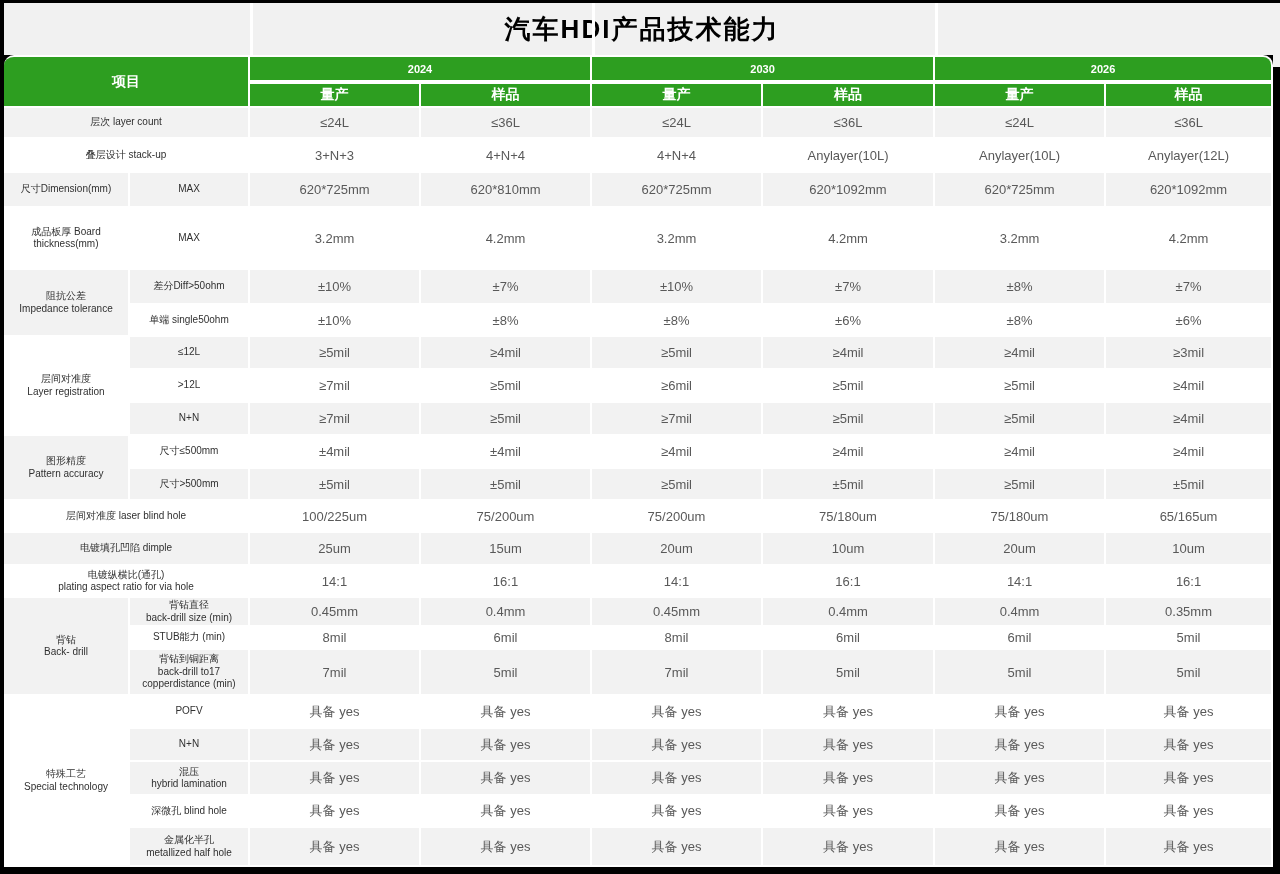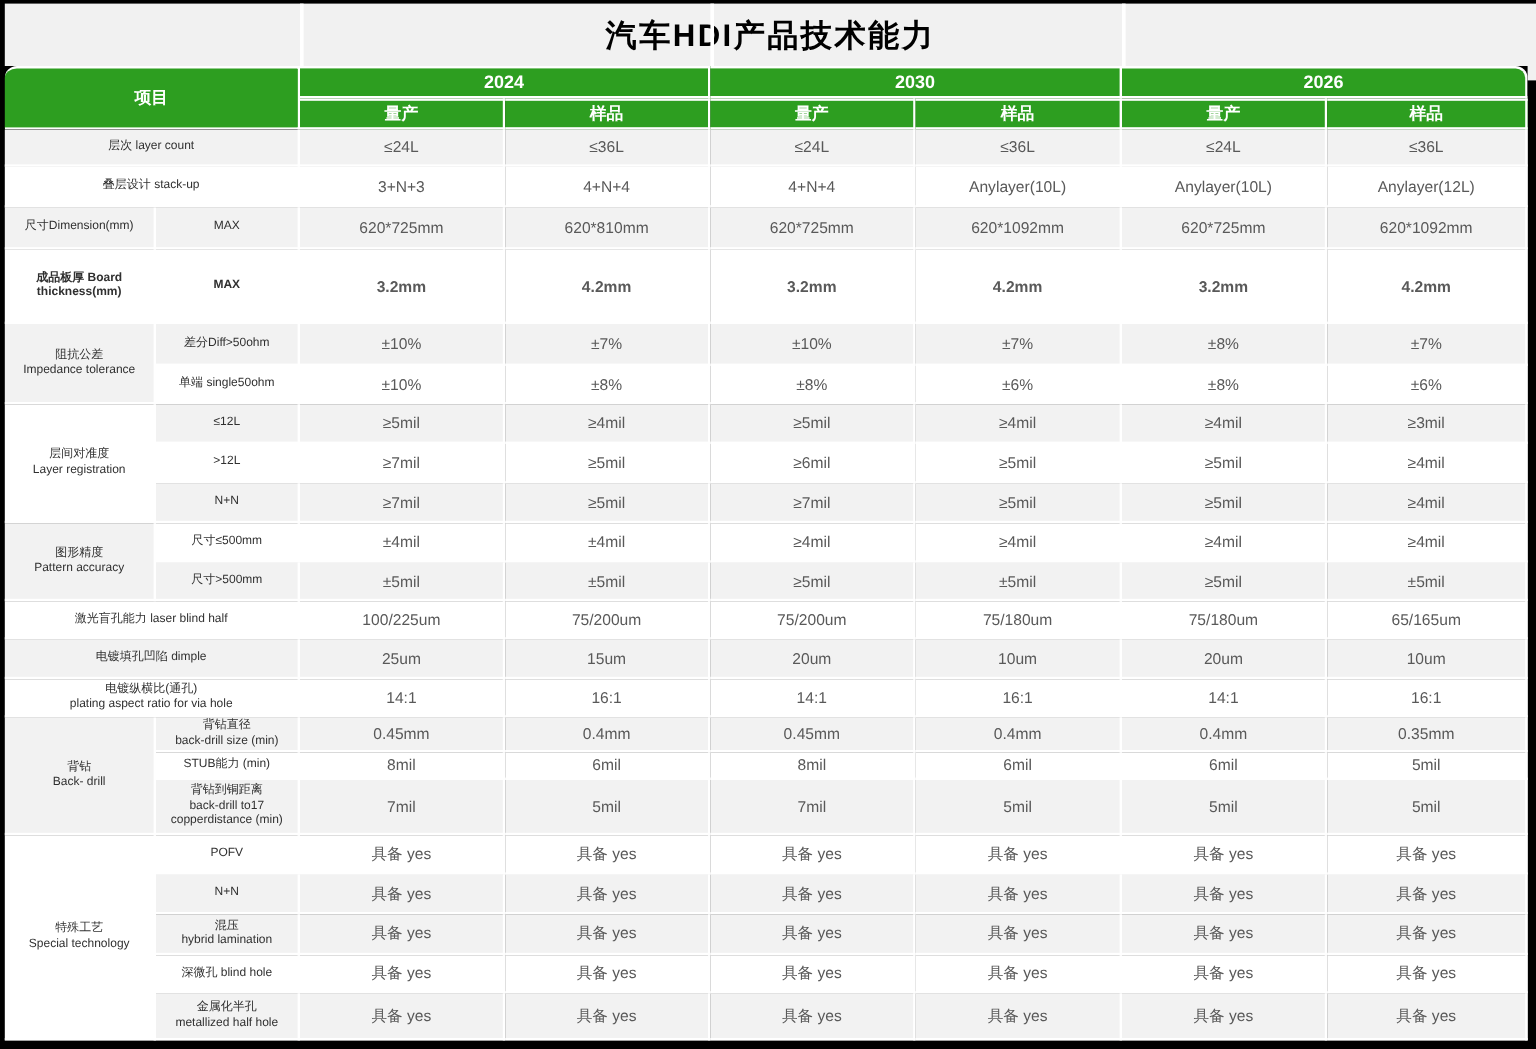--- a/index.html
+++ b/index.html
@@ -32,21 +32,21 @@
   table { width: 100%; border-collapse: separate; border-spacing: 0; table-layout: fixed; }
   td, th {
     border-right: 2px solid #fff; border-bottom: 2px solid #fff;
     text-align: center; vertical-align: middle;
     padding: 1px 2px;
   }
   thead th {
     background: #2D9E20; color: #fff; font-weight: bold; font-size: 14px;
     border-top: 2px solid #fff;
   }
-  th.year { font-size: 15px; margin-top: 20px; }
+  th.year { font-size: 11px; margin-top: 20px; }
   th.item-head { border-top-left-radius: 10px; text-align: center; }
   th.year-last { border-top-right-radius: 10px; }
   td.gray  { background: #f2f2f2; }
   td.white { background: #ffffff; }
   td.label, td.sublabel {
     color: #303030; font-size: 10px; line-height: 1.25; white-space: pre-line;
   }
   td.val { color: #595959; font-size: 13px; }
 </style>
 </head>
@@ -110,21 +110,21 @@
         <tr style="height: 35px;">
           <td class="label gray">尺寸Dimension(mm)</td>
           <td class="sublabel gray">MAX</td>
           <td class="val gray">620*725mm</td>
           <td class="val gray">620*810mm</td>
           <td class="val gray">620*725mm</td>
           <td class="val gray">620*1092mm</td>
           <td class="val gray">620*725mm</td>
           <td class="val gray">620*1092mm</td>
         </tr>
-        <tr style="height: 62px; font-weight: bold;">
+        <tr style="height: 62px;">
           <td class="label white">成品板厚 Board
 thickness(mm)</td>
           <td class="sublabel white">MAX</td>
           <td class="val white">3.2mm</td>
           <td class="val white">4.2mm</td>
           <td class="val white">3.2mm</td>
           <td class="val white">4.2mm</td>
           <td class="val white">3.2mm</td>
           <td class="val white">4.2mm</td>
         </tr>
@@ -191,21 +191,21 @@
         <tr style="height: 32px;">
           <td class="sublabel gray">尺寸&gt;500mm</td>
           <td class="val gray">±5mil</td>
           <td class="val gray">±5mil</td>
           <td class="val gray">≥5mil</td>
           <td class="val gray">±5mil</td>
           <td class="val gray">≥5mil</td>
           <td class="val gray">±5mil</td>
         </tr>
         <tr style="height: 32px;">
-          <td colspan="2" class="label white">激光盲孔能力 laser blind half</td>
+          <td colspan="2" class="label white">层间对准度 laser blind hole</td>
           <td class="val white">100/225um</td>
           <td class="val white">75/200um</td>
           <td class="val white">75/200um</td>
           <td class="val white">75/180um</td>
           <td class="val white">75/180um</td>
           <td class="val white">65/165um</td>
         </tr>
         <tr style="height: 33px;">
           <td colspan="2" class="label gray">电镀填孔凹陷  dimple</td>
           <td class="val gray">25um</td>

